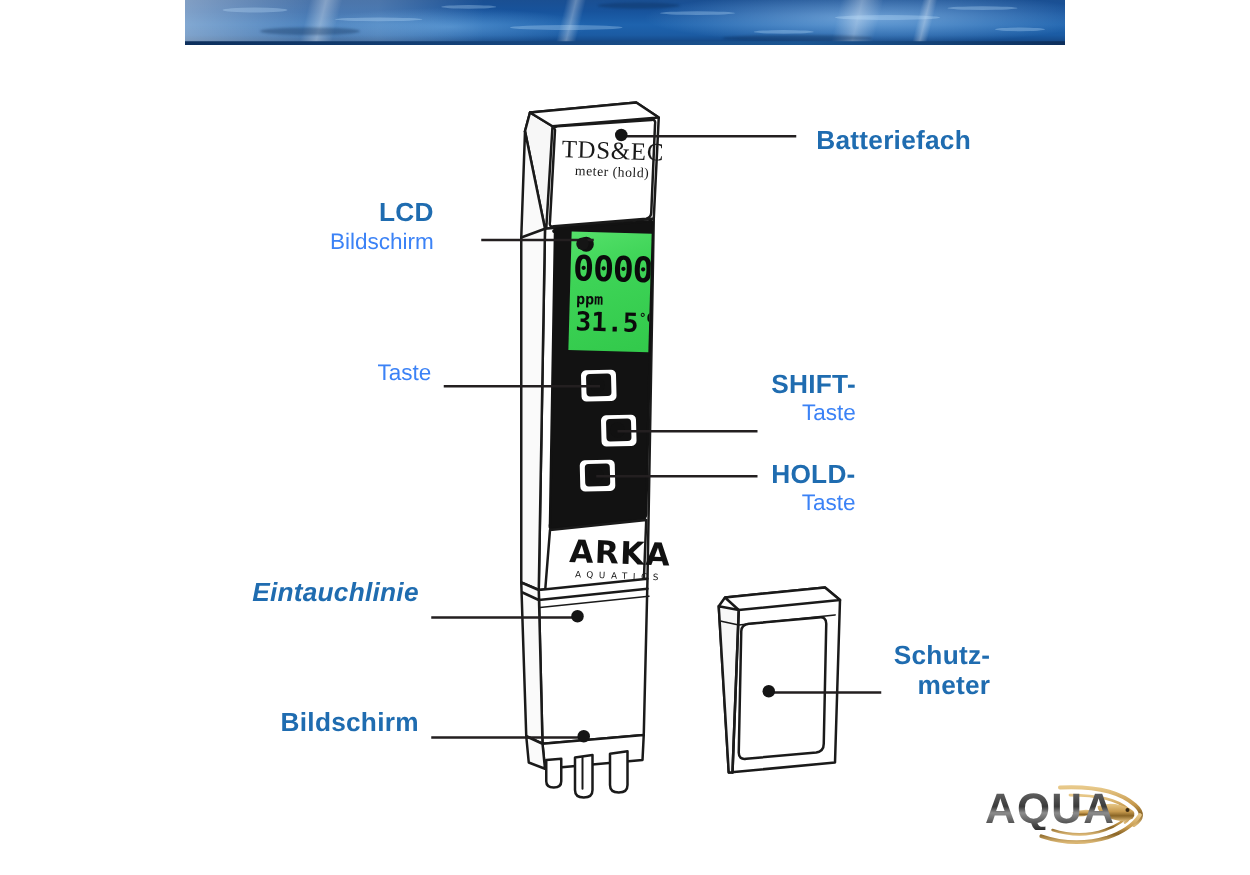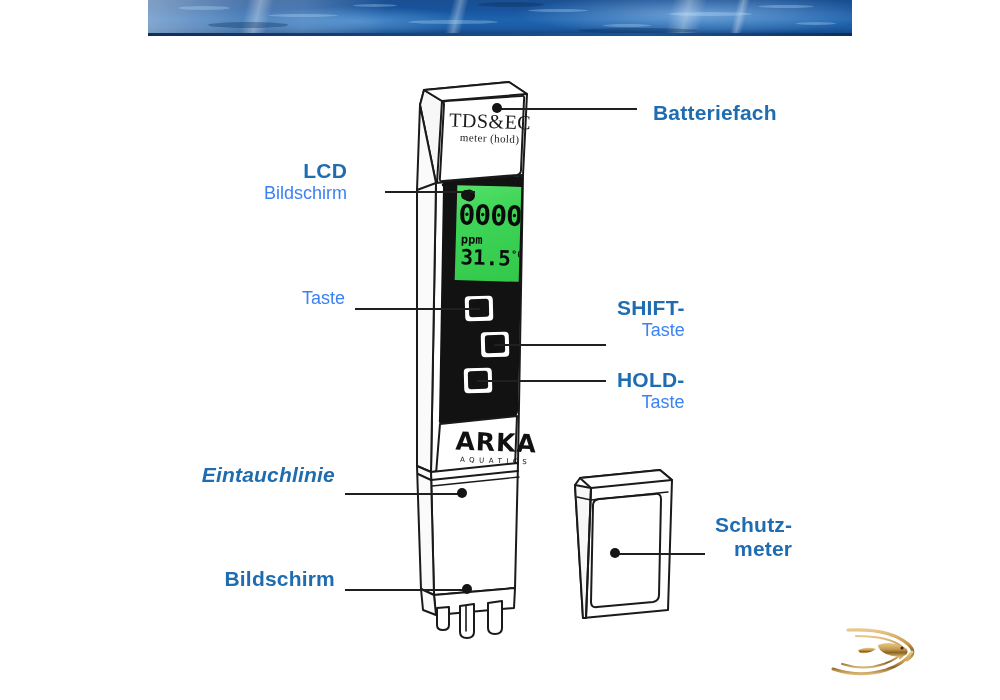--- a/index.html
+++ b/index.html
@@ -282,13 +282,14 @@
     <g fill="none" stroke="url(#gold)" stroke-linecap="round">
       <path d="M62 14 Q104 12 122 28 Q132 37 121 44" stroke-width="3.2"></path>
       <path d="M70 20 Q104 20 116 31 Q122 36 114 42" stroke-width="2.2"></path>
       <path d="M47 53 Q74 62 100 54 Q118 48 126 36" stroke-width="3"></path>
       <path d="M56 48 Q78 55 98 48 Q112 43 119 34" stroke-width="2"></path>
       <path d="M92 29 Q104 24 118 31 Q124 34 120 39 Q112 43 100 38 Q92 34 92 29 Z" fill="url(#gold)" stroke="none"></path>
       <path d="M72 34 Q82 30 90 33 Q84 38 74 37 Z" fill="url(#gold)" stroke="none"></path>
       <circle cx="116" cy="32" r="1.6" fill="#3a2a10" stroke="none"></circle>
     </g>
   </svg>
+  <div class="wmtxt wa">AQUA</div>
 </div>
 
 </body></html>

